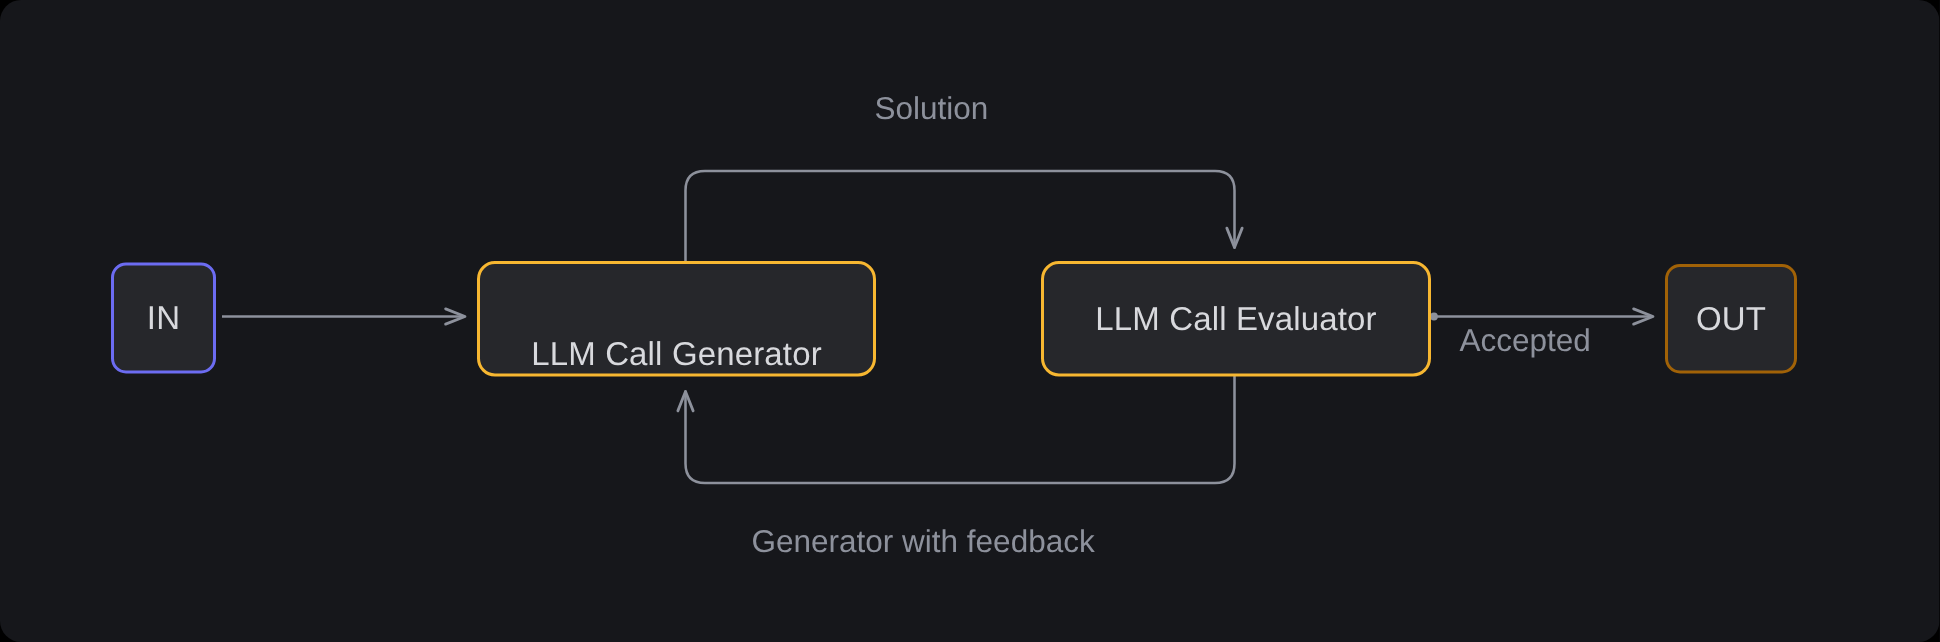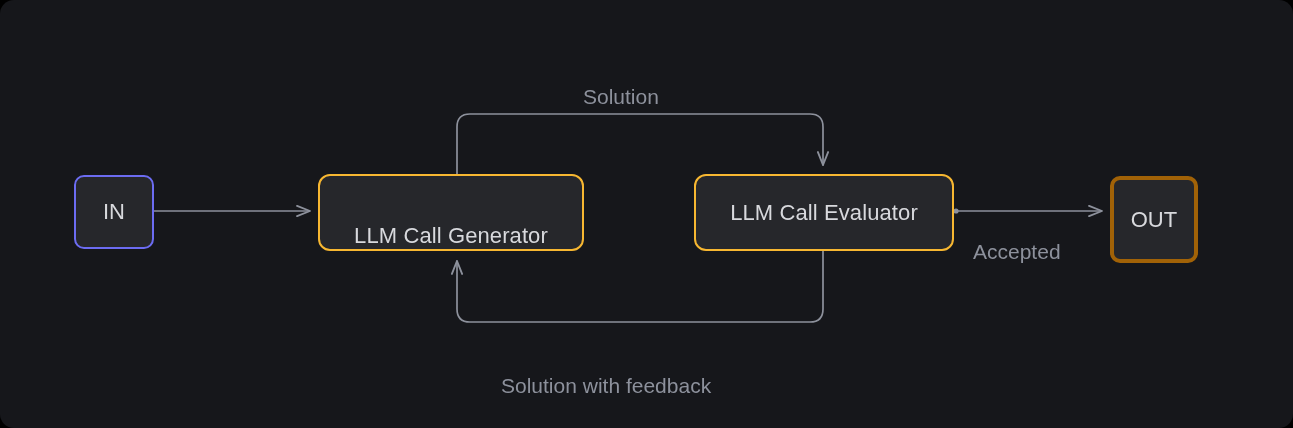--- a/index.html
+++ b/index.html
@@ -40,21 +40,21 @@
     z-index: 3;
   }
   .node-label {
     font-size: 22px;
     letter-spacing: 0.1px;
     white-space: nowrap;
   }
   #node-in {
     left: 74px;
     top: 175px;
-    width: 80px;
+    width: 70px;
     height: 74px;
     border: 2px solid #6c6cf2;
   }
   #node-generator {
     left: 318px;
     top: 174px;
     width: 266px;
     height: 77px;
     border: 2.5px solid #f7b731;
     border-radius: 12px;
@@ -65,31 +65,30 @@
     top: 174px;
     width: 260px;
     height: 77px;
     border: 2.5px solid #f7b731;
     border-radius: 12px;
   }
   #node-out {
     left: 1110px;
     top: 176px;
     width: 88px;
-    height: 87px;
-    border: 4px solid #a16207;
+    height: 73px;
+    border: 2px solid #a16207;
     justify-content: center;
   }
   .edge-label {
     position: absolute;
     color: #8d919c;
     font-size: 21px;
     white-space: nowrap;
     z-index: 2;
-    margin-top: 24px;
   }
   #label-solution {
     left: 583px;
     top: 61px;
   }
   #label-rejected {
     left: 501px;
     top: 350px;
   }
   #label-accepted {
@@ -138,17 +137,17 @@
   <div class="node" id="node-evaluator">
     <span class="node-label">LLM Call Evaluator</span>
   </div>
 
   <div class="node" id="node-out">
     <span class="node-label">OUT</span>
   </div>
 
   <div class="edge-label" id="label-solution">Solution</div>
 
-  <div class="edge-label" id="label-rejected">Solution with feedback</div>
+  <div class="edge-label" id="label-rejected">Generator with feedback</div>
 
   <div class="edge-label" id="label-accepted">Accepted</div>
 
 </div>
 
 </body></html>

